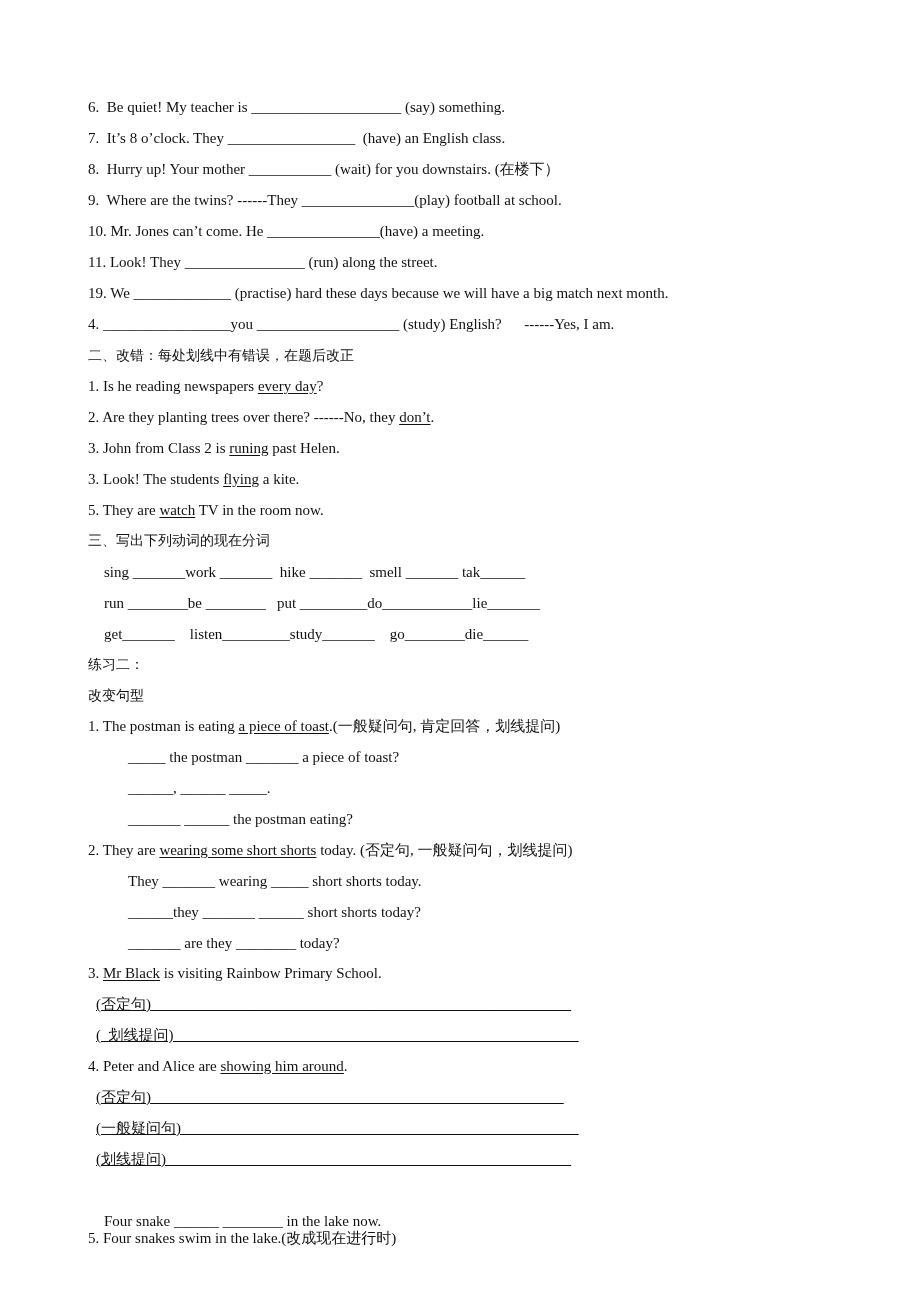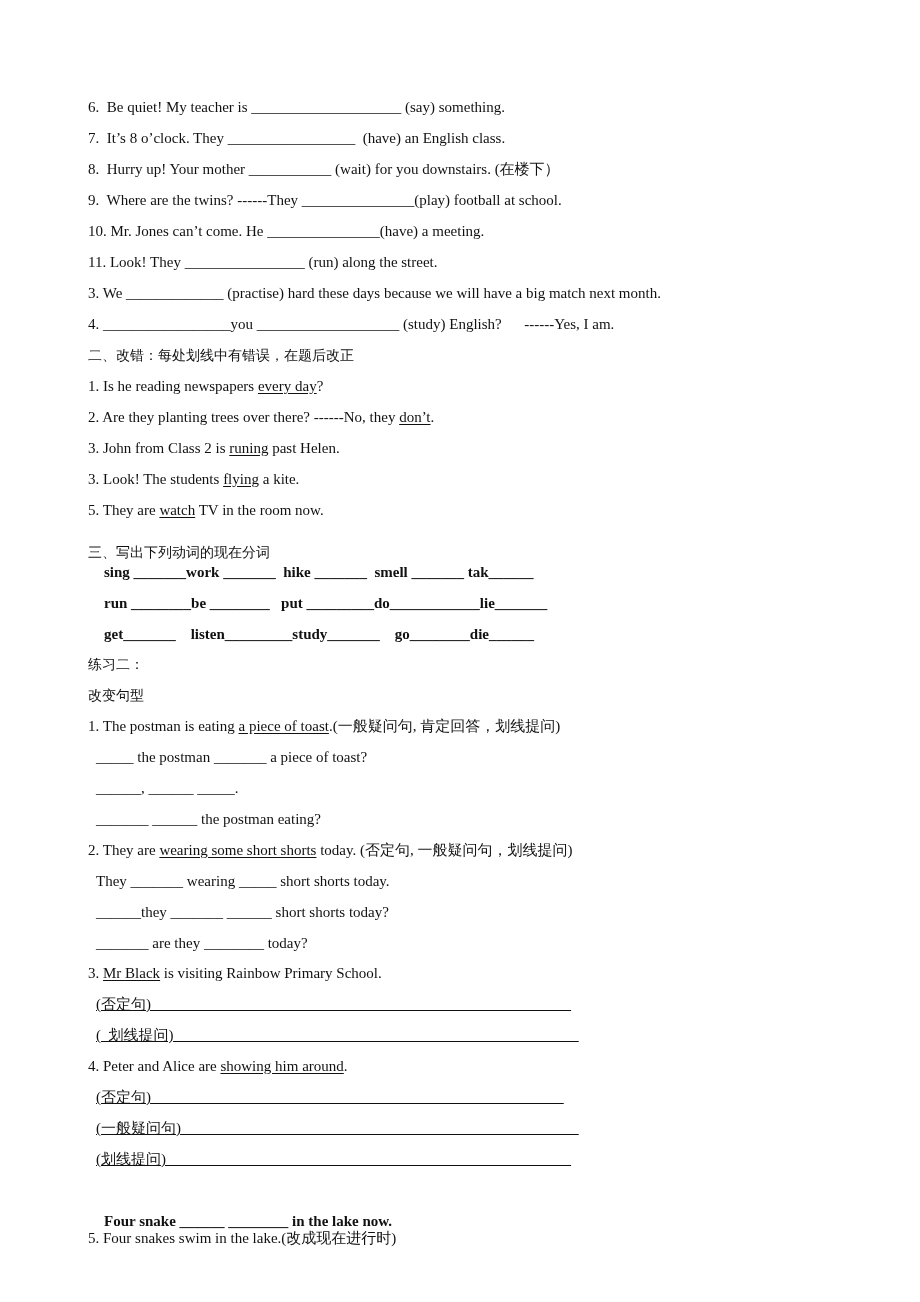--- a/index.html
+++ b/index.html
@@ -1,44 +1,44 @@
 <!DOCTYPE html>
 <html><head>
 <meta charset="utf-8">
 <style>
   html, body { margin: 0; padding: 0; background: #ffffff; }
   body { width: 920px; height: 1302px; position: relative; overflow: hidden;
          font-family: "Liberation Serif", "DejaVu Serif", serif; color: #111; font-size: 15px; }
   .line { position: absolute; left: 88px; white-space: pre; line-height: 20px; height: 20px; }
-  .ind1 { left: 104px; font-weight: bold; }
-  .ind2 { left: 96px; }
+  .ind1 { left: 104px; }
+  .ind2 { left: 128px; }
   .ind3 { left: 96px; text-decoration: underline; }
   .heading { font-family: "DejaVu Sans", "Liberation Sans", sans-serif; font-weight: normal; font-size: 14px; }
   .u { text-decoration: underline; text-underline-offset: 2px; }
 </style>
 </head>
 <body>
 
 <div class="line" style="top:97px">6.  Be quiet! My teacher is ____________________ (say) something.</div>
 <div class="line" style="top:128px">7.  It’s 8 o’clock. They _________________  (have) an English class.</div>
 <div class="line" style="top:159px">8.  Hurry up! Your mother ___________ (wait) for you downstairs. (在楼下）</div>
 <div class="line" style="top:190px">9.  Where are the twins? ------They _______________(play) football at school.</div>
 <div class="line" style="top:221px">10. Mr. Jones can’t come. He _______________(have) a meeting.</div>
 <div class="line" style="top:252px">11. Look! They ________________ (run) along the street.</div>
-<div class="line" style="top:283px">3. We _____________ (practise) hard these days because we will have a big match next month.</div>
+<div class="line" style="top:283px">19. We _____________ (practise) hard these days because we will have a big match next month.</div>
 <div class="line" style="top:314px">4. _________________you ___________________ (study) English?      ------Yes, I am.</div>
 
 <div class="line heading" style="top:345px">二、改错：每处划线中有错误，在题后改正</div>
 <div class="line" style="top:376px"><span>1. Is he reading newspapers </span><span class="u">every day</span><span>?</span></div>
 <div class="line" style="top:407px"><span>2. Are they planting trees over there? ------No, they </span><span class="u">don’t</span><span>.</span></div>
 <div class="line" style="top:438px"><span>3. John from Class 2 is </span><span class="u">runing</span><span> past Helen.</span></div>
 <div class="line" style="top:469px"><span>3. Look! The students </span><span class="u">flying</span><span> a kite.</span></div>
 <div class="line" style="top:500px"><span>5. They are </span><span class="u">watch</span><span> TV in the room now.</span></div>
 
-<div class="line heading" style="top:542px">三、写出下列动词的现在分词</div>
+<div class="line heading" style="top:530px">三、写出下列动词的现在分词</div>
 <div class="line ind1" style="top:562px">sing _______work _______  hike _______  smell _______ tak______</div>
 <div class="line ind1" style="top:593px">run ________be ________   put _________do____________lie_______</div>
 <div class="line ind1" style="top:624px">get_______    listen_________study_______    go________die______</div>
 
 <div class="line heading" style="top:654px">练习二：</div>
 <div class="line heading" style="top:685px">改变句型</div>
 
 <div class="line" style="top:716px"><span>1. The postman is eating </span><span class="u">a piece of toast</span><span>.(一般疑问句, 肯定回答，划线提问)</span></div>
 <div class="line ind2" style="top:747px">_____ the postman _______ a piece of toast?</div>
 <div class="line ind2" style="top:778px">______, ______ _____.</div>

